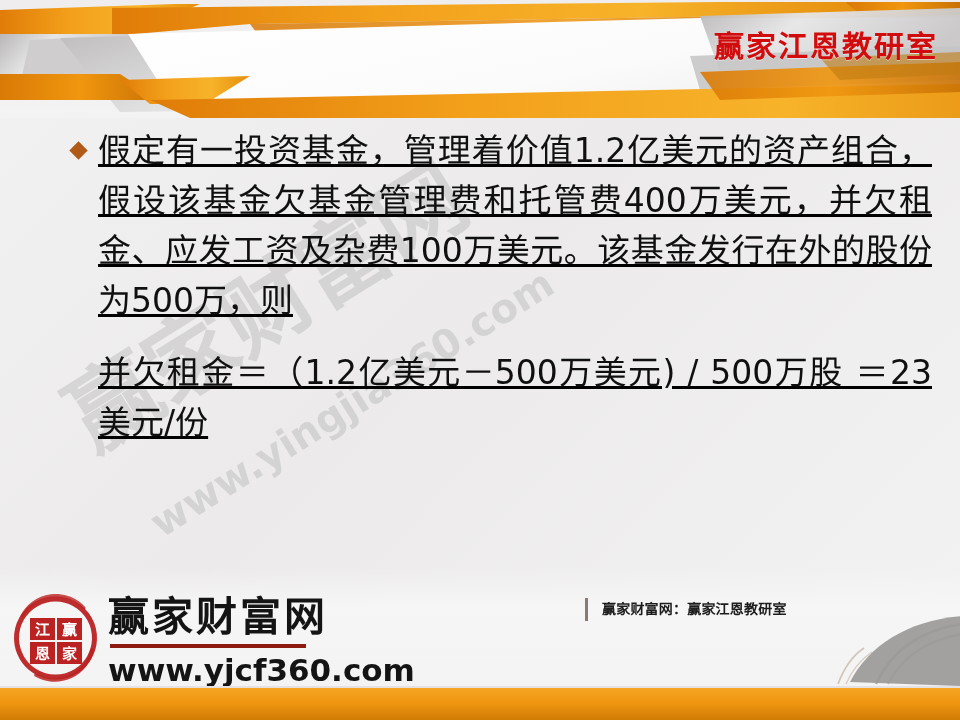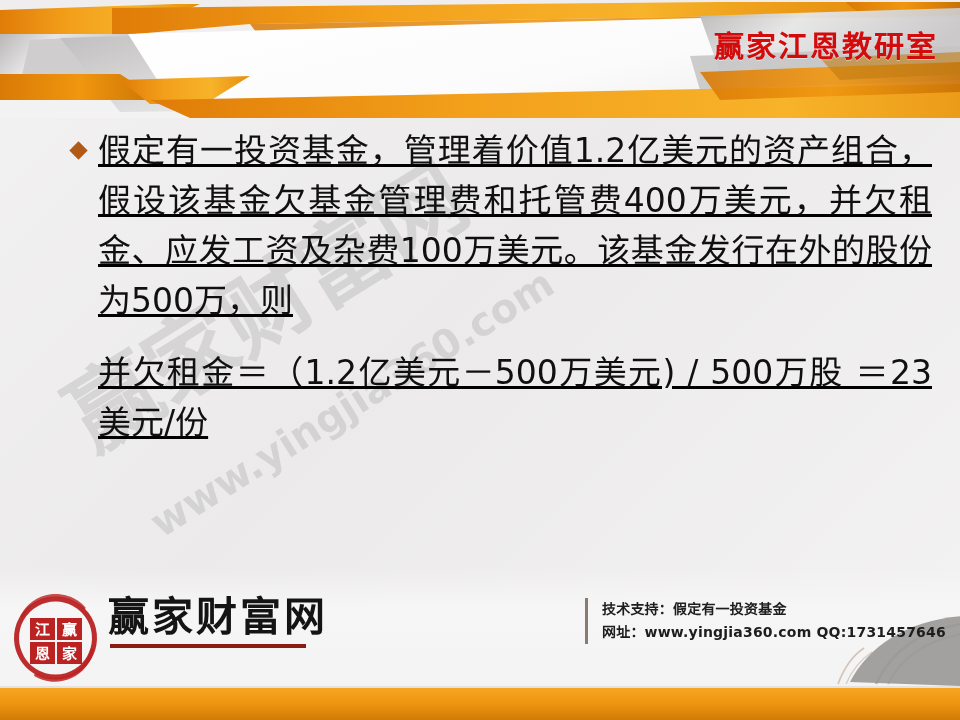--- a/index.html
+++ b/index.html
@@ -313,23 +313,23 @@
           <text x="57.5" y="41">赢</text>
           <text x="30.5" y="65">恩</text>
           <text x="57.5" y="65">家</text>
         </g>
       </svg>
     </div>
 
     <div id="brand">
       <div id="brand-cn">赢家财富网</div>
       <div id="brand-rule"></div>
+      <div id="brand-url">www.yjcf360.com</div>
     </div>
 
     <div id="contact">
-      <div class="line">技术支持：假定有一投资基金</div>
-      <div class="line">网址：www.yingjia360.com  QQ:1731457646</div>
+      <div class="line">赢家财富网：赢家江恩教研室</div>
     </div>
 
     <div id="footer-bar"></div>
   </div>
 
 </div>
 
 </body></html>

